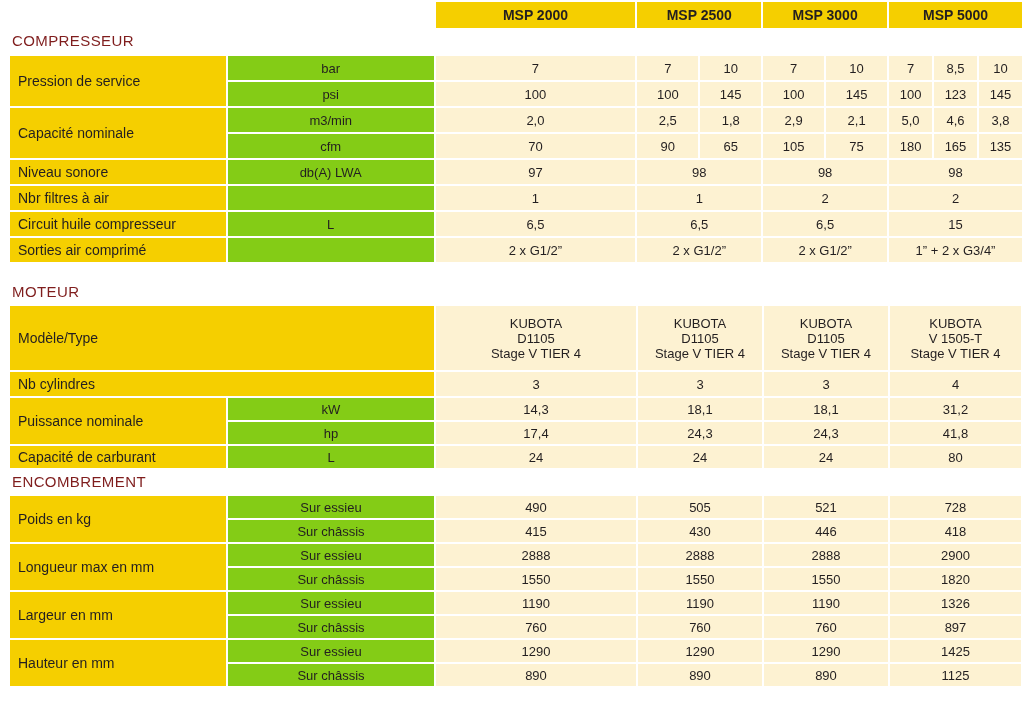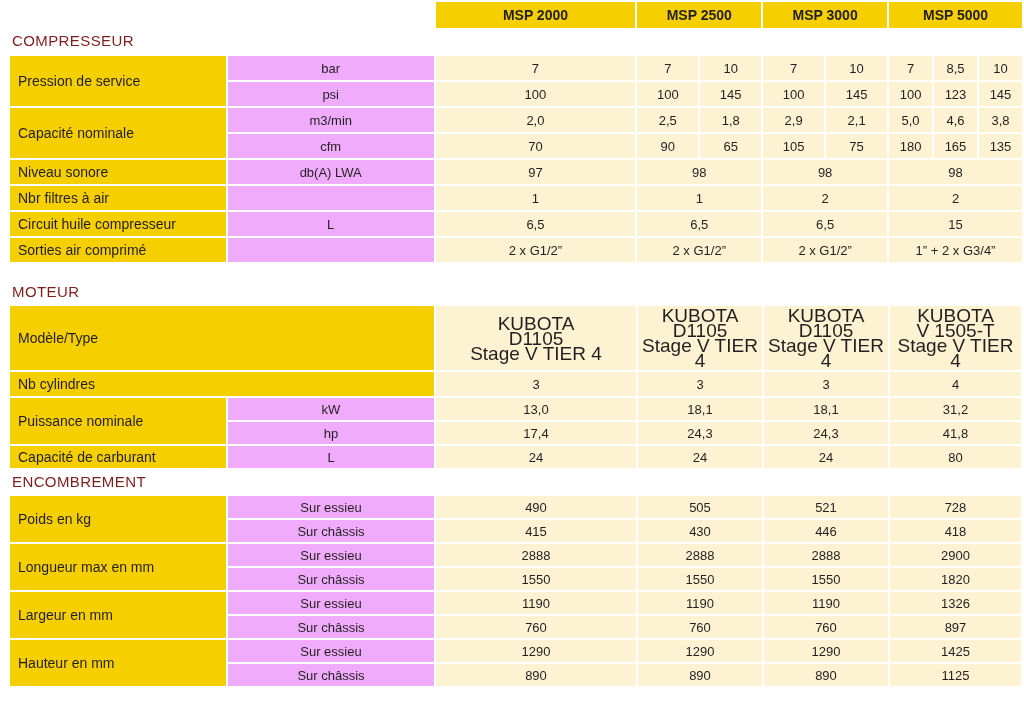--- a/index.html
+++ b/index.html
@@ -17,21 +17,21 @@
 
   .hdr{
     background:#f5cf00;color:#231f20;font-weight:bold;font-size:14px;
     text-align:center;height:26px;vertical-align:middle;
   }
   .rowlabel{
     background:#f5cf00;color:#231f20;font-weight:normal;font-size:14px;
     padding-left:8px;vertical-align:middle;text-align:left;
   }
   .sublabel{
-    background:#f0abfc;color:#231f20;font-size:13px;text-align:center;
+    background:#84cc16;color:#231f20;font-size:13px;text-align:center;
     vertical-align:middle;
   }
   .val{
     background:#fdf2d2;color:#231f20;font-size:13px;text-align:center;
     vertical-align:middle;
   }
   .sectiontitle{
     font-size:15px;color:#7f1d1d;letter-spacing:.4px;
     margin:0 0 4px 2px;
   }
@@ -48,21 +48,21 @@
   col.c-m5a{width:43px;}
   col.c-m5b{width:43px;}
   col.c-m5c{width:43px;}
 
   .sec-compresseur{top:0;}
   .sec-moteur{top:280px;}
   .sec-encombrement{top:470px;}
   .h24{height:24px;}
   .h22{height:22px;}
 
-  .multi{font-size:19px;line-height:15px;text-align:center;}
+  .multi{font-size:13px;line-height:15px;text-align:center;}
 </style>
 </head>
 <body>
 
 <div class="page">
 
   <table class="tbl sec-compresseur">
     <colgroup>
       <col class="c-lab">
         <col class="c-sub">
@@ -215,21 +215,21 @@
       <td class="rowlabel" colspan="2">Nb cylindres</td>
       <td class="val">3</td>
       <td class="val">3</td>
       <td class="val">3</td>
       <td class="val">4</td>
     </tr>
 
     <tr class="h22">
       <td class="rowlabel" rowspan="2">Puissance nominale</td>
       <td class="sublabel">kW</td>
-      <td class="val">13,0</td>
+      <td class="val">14,3</td>
       <td class="val">18,1</td>
       <td class="val">18,1</td>
       <td class="val">31,2</td>
     </tr>
     <tr class="h22">
       <td class="sublabel">hp</td>
       <td class="val">17,4</td>
       <td class="val">24,3</td>
       <td class="val">24,3</td>
       <td class="val">41,8</td>

